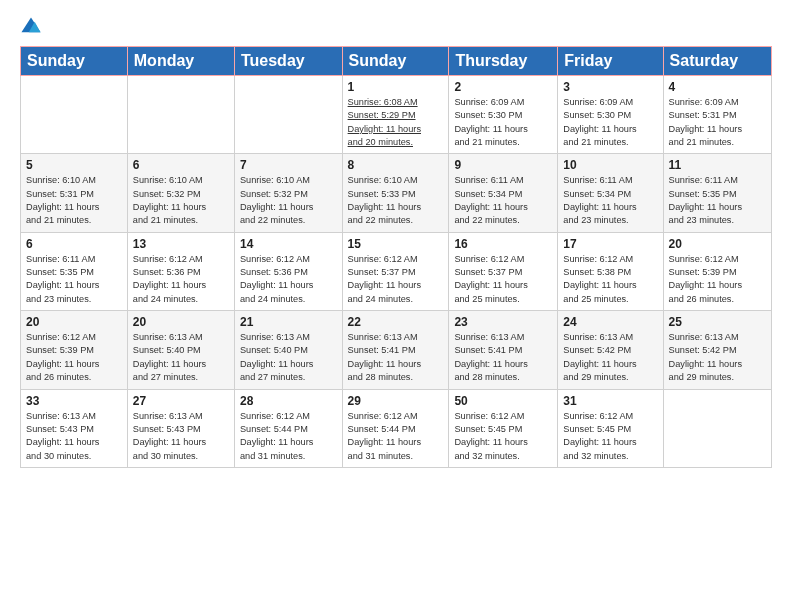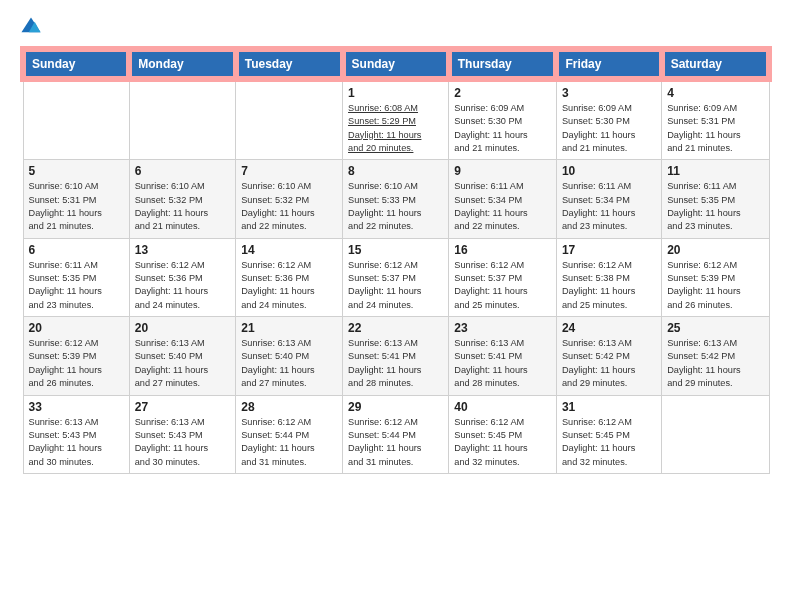--- a/index.html
+++ b/index.html
@@ -57,25 +57,25 @@
       margin-top: 2px;
     }
     .calendar {
       width: 100%;
       border-collapse: collapse;
       border: 1px solid #ccc;
     }
     .calendar th {
       background-color: #2a6db5;
       color: #fff;
-      font-size: 12px;
+      font-size: 16px;
       font-weight: bold;
       padding: 5px 6px;
       text-align: left;
-      border: 6px solid #fca5a5;
+      border: 1px solid #fca5a5;
     }
     .calendar td {
       vertical-align: top;
       border: 1px solid #d0d0d0;
       padding: 4px 5px;
       font-size: 9.5px;
       color: #333;
       width: 113px;
       min-height: 72px;
       background: #fff;
@@ -341,21 +341,21 @@
 and 31 minutes.</div>
           </td>
           <td>
             <span class="day-number">29</span>
             <div class="day-info" style="white-space: pre-line;">Sunrise: 6:12 AM
 Sunset: 5:44 PM
 Daylight: 11 hours
 and 31 minutes.</div>
           </td>
           <td>
-            <span class="day-number">40</span>
+            <span class="day-number">50</span>
             <div class="day-info" style="white-space: pre-line;">Sunrise: 6:12 AM
 Sunset: 5:45 PM
 Daylight: 11 hours
 and 32 minutes.</div>
           </td>
           <td>
             <span class="day-number">31</span>
             <div class="day-info" style="white-space: pre-line;">Sunrise: 6:12 AM
 Sunset: 5:45 PM
 Daylight: 11 hours

